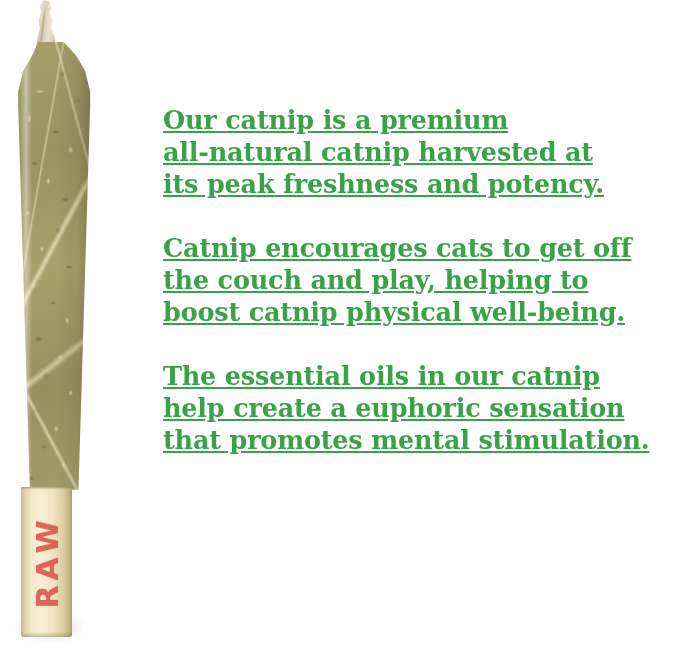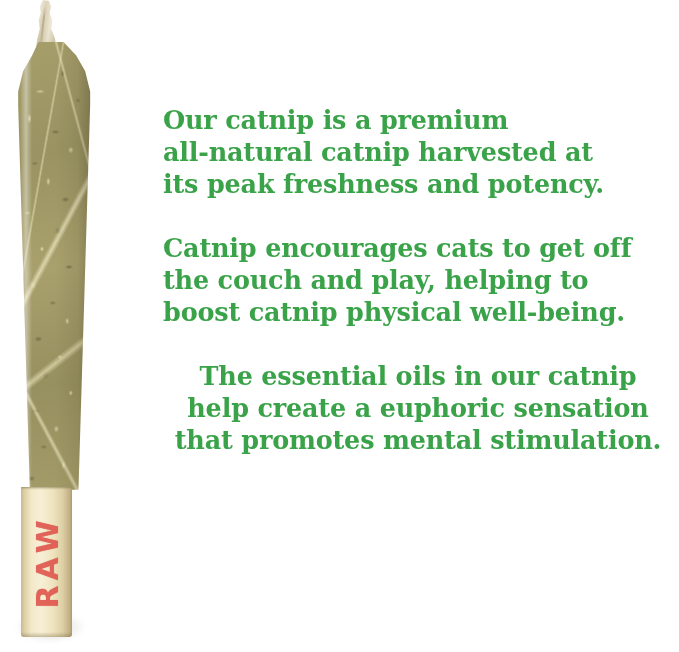--- a/index.html
+++ b/index.html
@@ -258,22 +258,23 @@
   }
   .copy-paragraph {
     font-family: "DejaVu Serif", serif;
     font-weight: 700;
     font-size: 25.5px;
     line-height: 32px;
     color: #3aa349;
     letter-spacing: -0.2px;
     margin: 0 0 32px 0;
     white-space: pre-line;
-  }
-  .copy-paragraph:last-child { margin-bottom: 7px; text-align: center; }
+    text-decoration: underline;
+  }
+  .copy-paragraph:last-child { margin-bottom: 7px; }
 </style>
 </head>
 <body>
 
 <div id="page">
 
   <div id="product-image">
 
     <div class="cone-shadow"></div>
 

